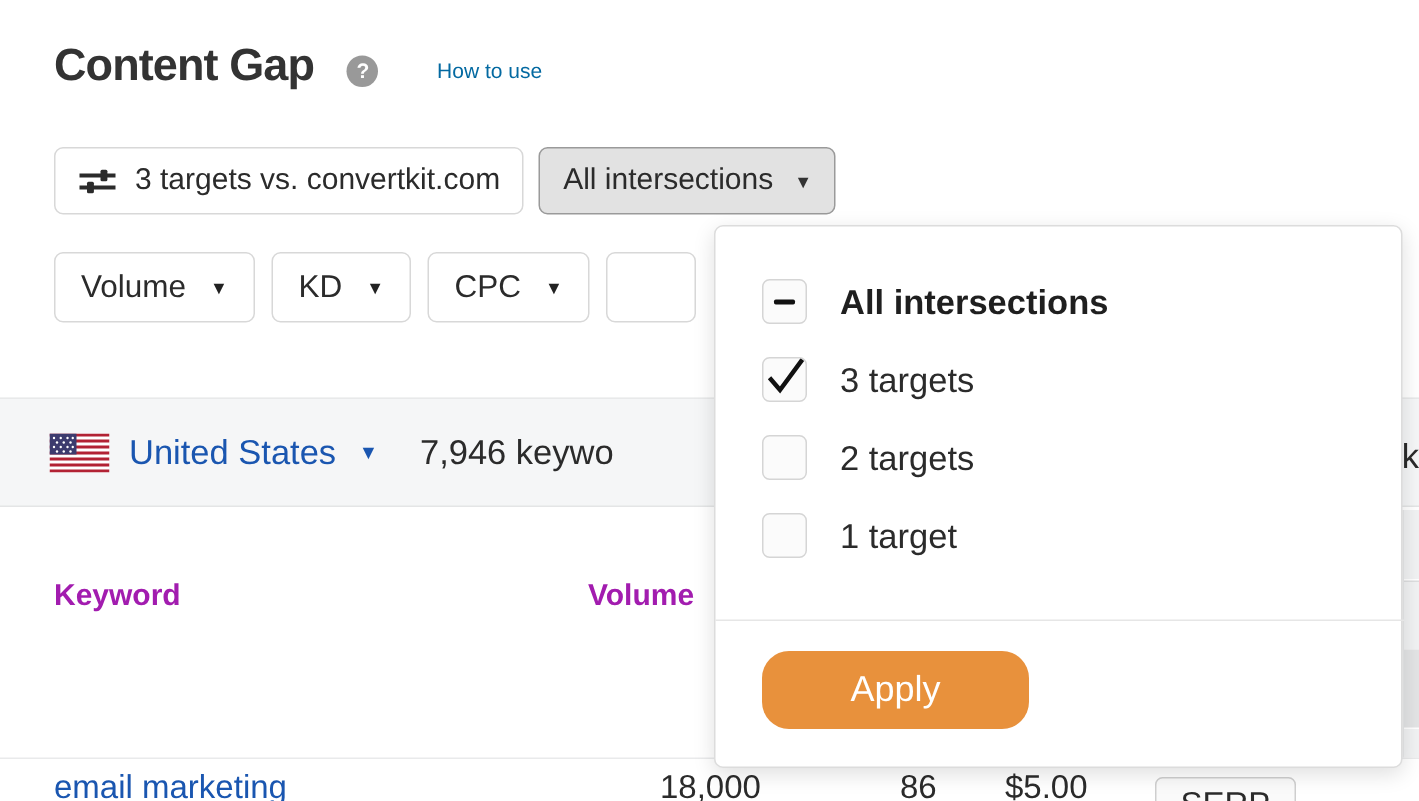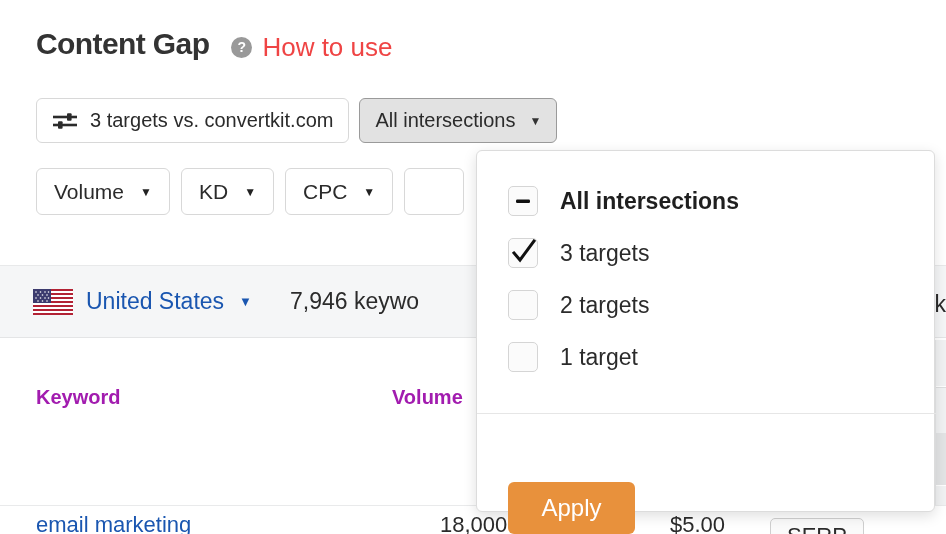--- a/index.html
+++ b/index.html
@@ -22,21 +22,21 @@
     letter-spacing: -0.6px; line-height: 44px;
   }
   .howto { display: flex; align-items: center; gap: 10px; padding-top: 6px; cursor: pointer; }
   .help-circle {
     width: 21px; height: 21px; border-radius: 50%;
     background: #999999; color: #ffffff;
     font-size: 14px; font-weight: bold;
     display: flex; align-items: center; justify-content: center;
     line-height: 1;
   }
-  .howto-label { font-size: 26px; color: #ef4444; }
+  .howto-label { font-size: 14px; color: #0369a1; margin-left: 29px; }
 
   
   .filters-1 { position: absolute; left: 36px; top: 98px; display: flex; gap: 10px; align-items: center; }
   .pill {
     height: 45px; border: 1px solid #d8d8d8; border-radius: 6px;
     background: #ffffff; display: flex; align-items: center;
     padding: 8px 15px; font-size: 20px; color: #2b2b2b; cursor: pointer;
     white-space: nowrap;
   }
   .pill.active { background: #e2e2e2; border-color: #9a9a9a; }
@@ -50,21 +50,21 @@
     background: #ffffff; display: flex; align-items: center;
     padding: 0 17px; font-size: 21px; color: #2b2b2b; cursor: pointer;
     white-space: nowrap;
   }
   .pill-sm .caret { margin-left: 16px; font-size: 12px; color: #222; line-height: 1; }
 
   
   .infobar {
     position: absolute; left: 0; top: 265px; width: 946px; height: 73px;
     background: #f5f6f7; border-top: 1px solid #e8e9ea; border-bottom: 1px solid #e4e5e6;
-    display: flex; align-items: center; padding-left: 33px; gap: 38px;
+    display: flex; align-items: center; padding-left: 33px; gap: 28px;
   }
   .country { display: flex; align-items: center; gap: 13px; cursor: pointer; }
   .flag { width: 40px; height: 26px; display: block; flex: none; }
   .country-name { font-size: 23px; color: #1a56b0; }
   .country .caret { font-size: 13px; color: #1a56b0; margin-left: 2px; }
   .kwcount { font-size: 23px; color: #2b2b2b; white-space: nowrap; }
   .tail-text { position: absolute; right: 0; top: 291px; font-size: 23px; color: #2b2b2b; }
   .th { font-size: 20px; font-weight: bold; color: #a21caf; }
   .th-keyword { position: absolute; left: 36px; top: 386px; }
   .th-volume  { position: absolute; left: 392px; top: 386px; }
@@ -94,24 +94,24 @@
   .cb {
     width: 30px; height: 30px; border: 1px solid #d5d5d5; border-radius: 5px;
     background: #fbfbfb; flex: none; position: relative;
   }
   .cb svg { position: absolute; left: 0; top: 0; }
   .dd-label { font-size: 23px; color: #2b2b2b; }
   .dd-label.bold { font-weight: bold; color: #1f1f1f; }
   .dd-sep { position: absolute; left: 0; top: 262px; width: 459px; height: 1px; background: #e6e6e6; }
   .apply-btn {
     position: absolute; left: 31px; top: 283px;
-    width: 127px; height: 52px; border-radius: 6px;
+    width: 178px; height: 52px; border-radius: 18px;
     background: #e8913c; border: none; color: #ffffff;
     font-size: 24px; font-family: "Liberation Sans", sans-serif;
-    cursor: pointer; display: flex; align-items: center; justify-content: center; margin-top: 48px;
+    cursor: pointer; display: flex; align-items: center; justify-content: center;
   }
 </style>
 </head>
 <body>
 
 <div id="app">
 
   <div class="header-row">
     <div class="page-title">Content Gap</div>
     <div class="howto">

